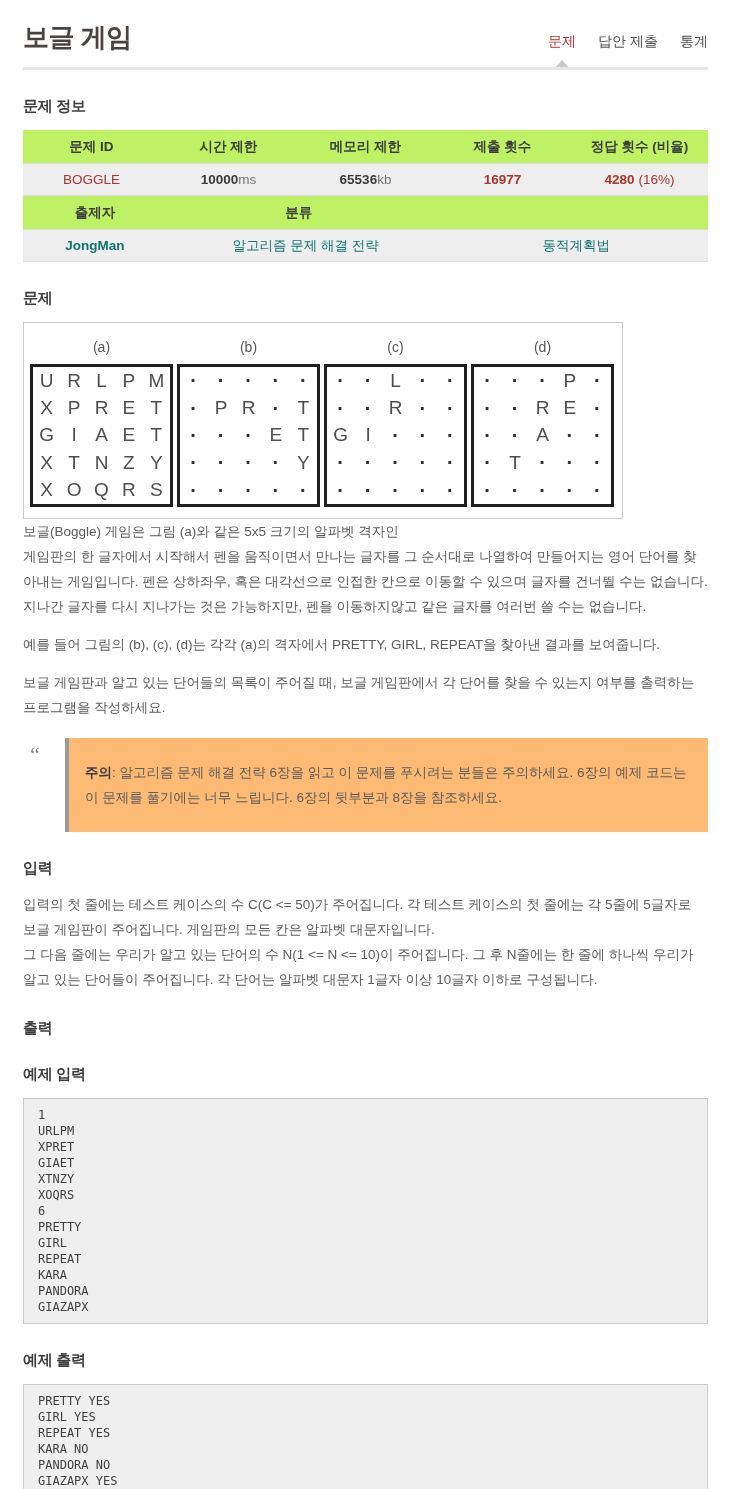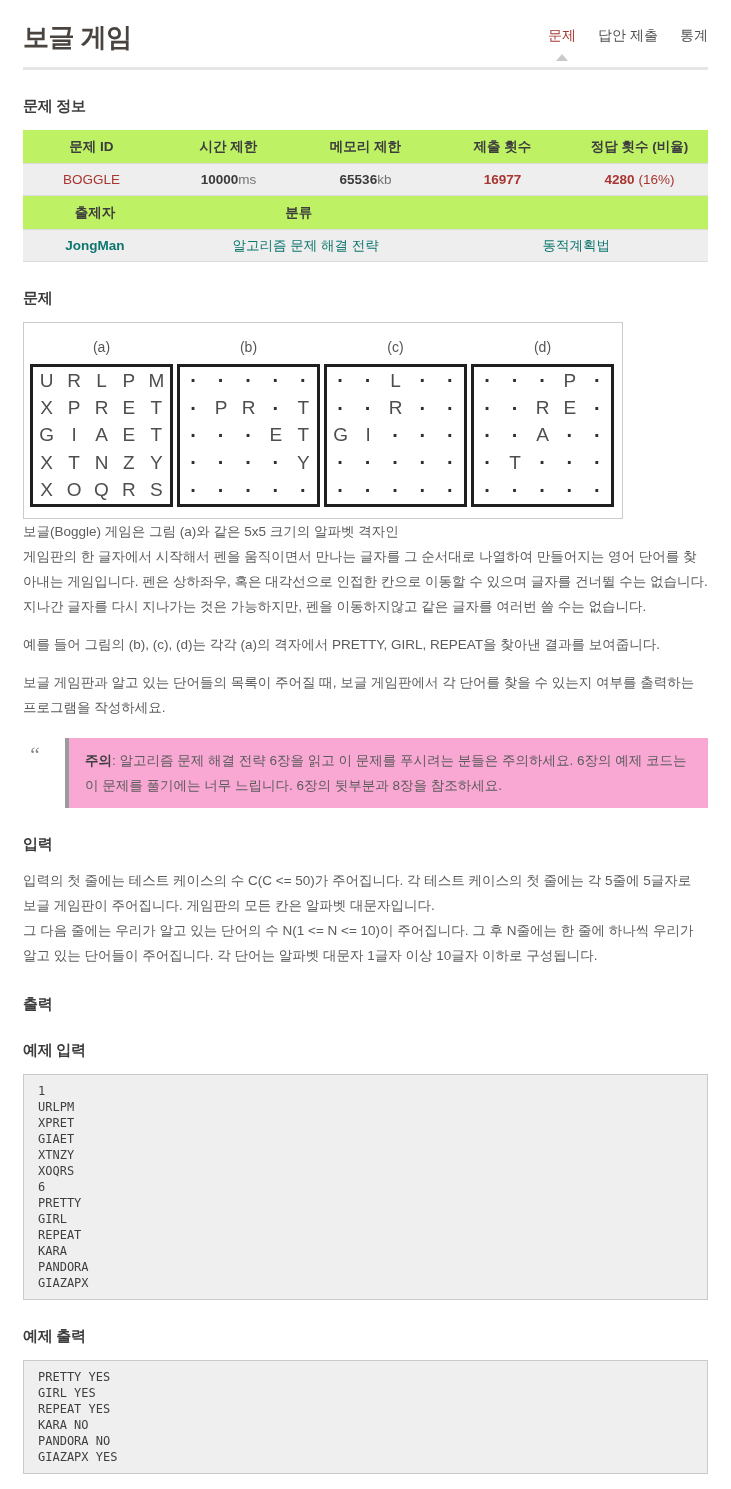--- a/index.html
+++ b/index.html
@@ -10,21 +10,21 @@
     color: #5b5b5b;
   }
   .page { padding: 0 23px 30px 23px; }
 
   
   .header {
     padding-top: 20px;
     padding-bottom: 12px;
     border-bottom: 3px solid #e6e6e6;
     display: flex;
-    align-items: center;
+    align-items: flex-end;
     justify-content: space-between;
   }
   .title {
     font-size: 26px;
     font-weight: bold;
     color: #4a4440;
     letter-spacing: -0.5px;
   }
   .nav { display: flex; gap: 22px; font-size: 14px; padding-bottom: 4px; }
   .nav-item { color: #4f4f4f; text-decoration: none; position: relative; cursor: pointer; }
@@ -96,23 +96,23 @@
   .quote-wrap { display: flex; margin: 18px 0 6px 0; }
   .quote-mark {
     width: 42px; flex-shrink: 0;
     color: #8a8a8a; font-size: 22px; line-height: 22px;
     font-family: "Liberation Serif", "DejaVu Serif", serif;
     font-style: italic;
     padding-top: 6px; padding-left: 5px;
   }
   .quote-box {
     flex: 1;
-    background: #f9a8d4;
+    background: #fdba74;
     border-left: 4px solid #9b9b9b;
-    padding: 10px 16px;
+    padding: 22px 16px;
     font-size: 13.5px; line-height: 25px;
   }
   .quote-box .lead { font-weight: bold; color: #3f3f3f; }
 
   
   pre.code {
     background: #efefef;
     border: 1px solid #cacaca;
     padding: 8px 14px;
     font-family: "DejaVu Sans Mono", "Liberation Mono", monospace;

